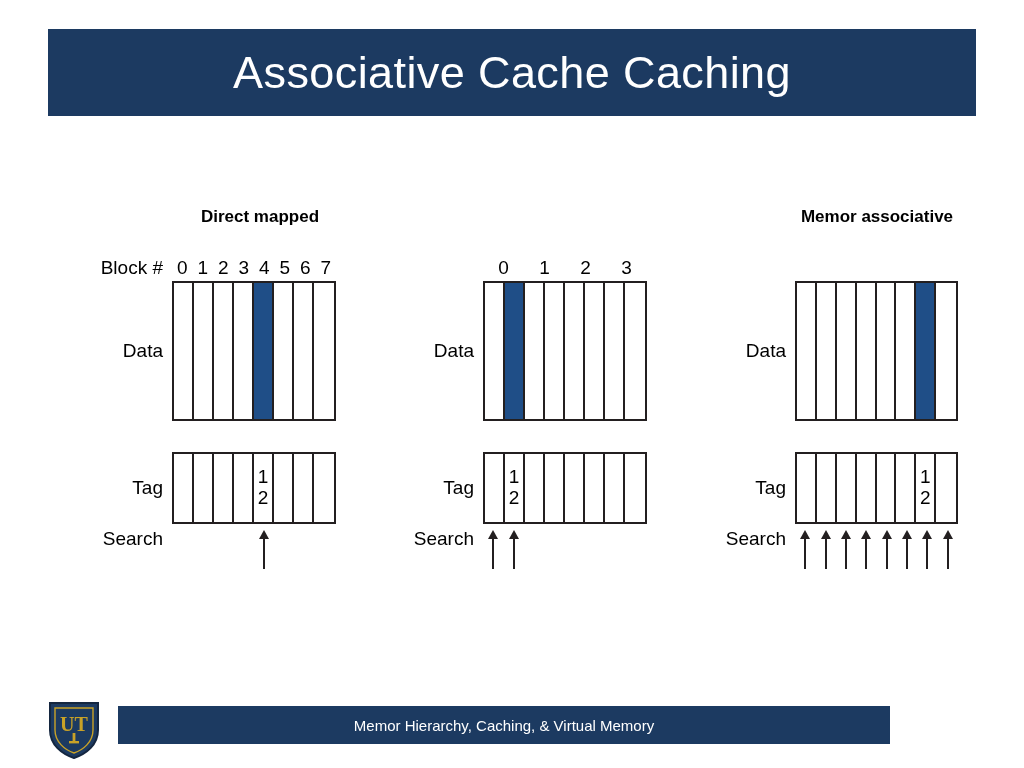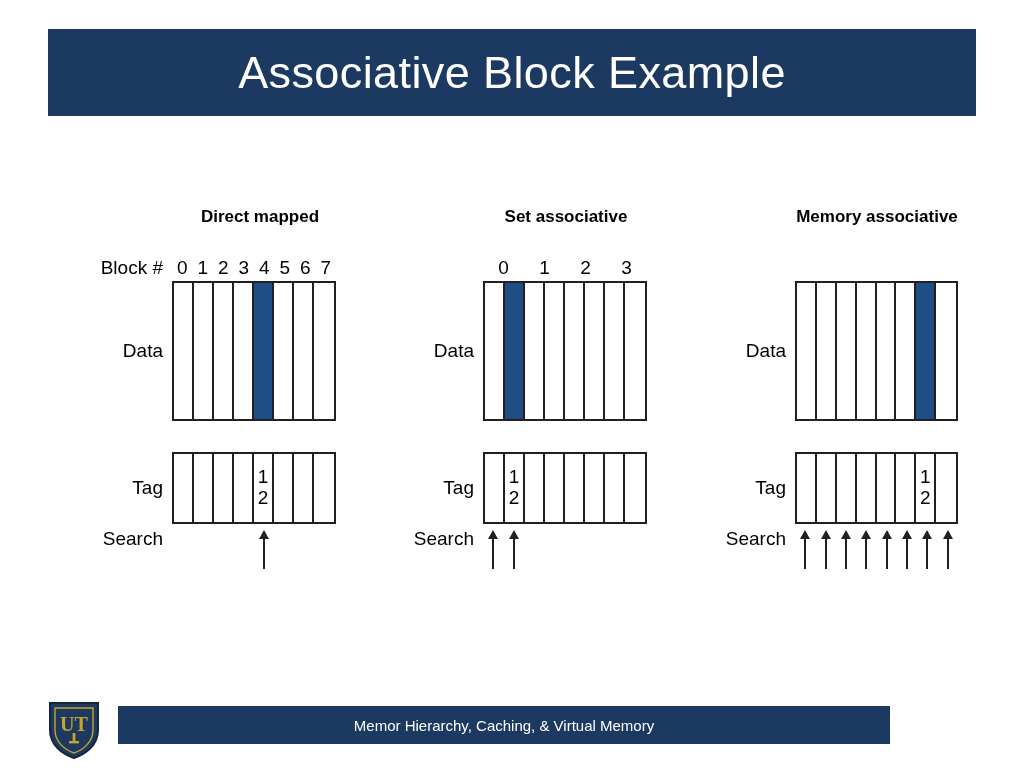--- a/index.html
+++ b/index.html
@@ -159,21 +159,21 @@
     left: 46px;
     top: 700px;
     width: 56px;
     height: 60px;
   }
 </style>
 </head>
 <body>
 
 <div class="title-bar">
-  <div class="title-text">Associative Block Example</div>
+  <div class="title-text">Associative Cache Caching</div>
 </div>
 
 <div class="diagrams" id="diagram-root">
     <div class="panel-heading" style="left: 120px; top: 207px; width: 280px;">Direct mapped</div>
     <div class="side-label" style="left: -57px; width: 220px; top: 258px;">Block #</div>
     <div class="index-row" style="left: 172px; top: 258px; width: 164px;">
       <div class="index-cell" style="width: 20.5px;">0</div>
       <div class="index-cell" style="width: 20.5px;">1</div>
       <div class="index-cell" style="width: 20.5px;">2</div>
       <div class="index-cell" style="width: 20.5px;">3</div>
@@ -209,21 +209,20 @@
       <div class="cell" style="width: 20.5px;"></div>
       <div class="cell" style="width: 20.5px;"></div>
     </div>
     <div class="side-label" style="left: -57px; width: 220px; top: 529px;">Search</div>
     <div class="arrows" style="left: 172px; top: 527px; width: 164px; height: 42px;">
       <div class="arrow" style="left: 92.25px; height: 42px;">
         <div class="shaft"></div>
         <div class="head"></div>
       </div>
     </div>
-    <div class="panel-heading" style="left: 426px; top: 207px; width: 280px;">Set associative</div>
     <div class="index-row" style="left: 483px; top: 258px; width: 164px;">
       <div class="index-cell" style="width: 41px;">0</div>
       <div class="index-cell" style="width: 41px;">1</div>
       <div class="index-cell" style="width: 41px;">2</div>
       <div class="index-cell" style="width: 41px;">3</div>
     </div>
     <div class="side-label" style="left: 254px; width: 220px; top: 341px;">Data</div>
     <div class="grid" style="left: 483px; top: 281px; width: 164px; height: 140px;">
       <div class="cell" style="width: 20.5px;"></div>
       <div class="cell filled" style="width: 20.5px;"></div>
@@ -254,21 +253,21 @@
     <div class="arrows" style="left: 483px; top: 527px; width: 164px; height: 42px;">
       <div class="arrow" style="left: 10.25px; height: 42px;">
         <div class="shaft"></div>
         <div class="head"></div>
       </div>
       <div class="arrow" style="left: 30.75px; height: 42px;">
         <div class="shaft"></div>
         <div class="head"></div>
       </div>
     </div>
-    <div class="panel-heading" style="left: 737px; top: 207px; width: 280px;">Memory associative</div>
+    <div class="panel-heading" style="left: 737px; top: 207px; width: 280px;">Memor associative</div>
     <div class="side-label" style="left: 566px; width: 220px; top: 341px;">Data</div>
     <div class="grid" style="left: 795px; top: 281px; width: 163px; height: 140px;">
       <div class="cell" style="width: 20.375px;"></div>
       <div class="cell" style="width: 20.375px;"></div>
       <div class="cell" style="width: 20.375px;"></div>
       <div class="cell" style="width: 20.375px;"></div>
       <div class="cell" style="width: 20.375px;"></div>
       <div class="cell" style="width: 20.375px;"></div>
       <div class="cell filled" style="width: 20.375px;"></div>
       <div class="cell" style="width: 20.375px;"></div>

